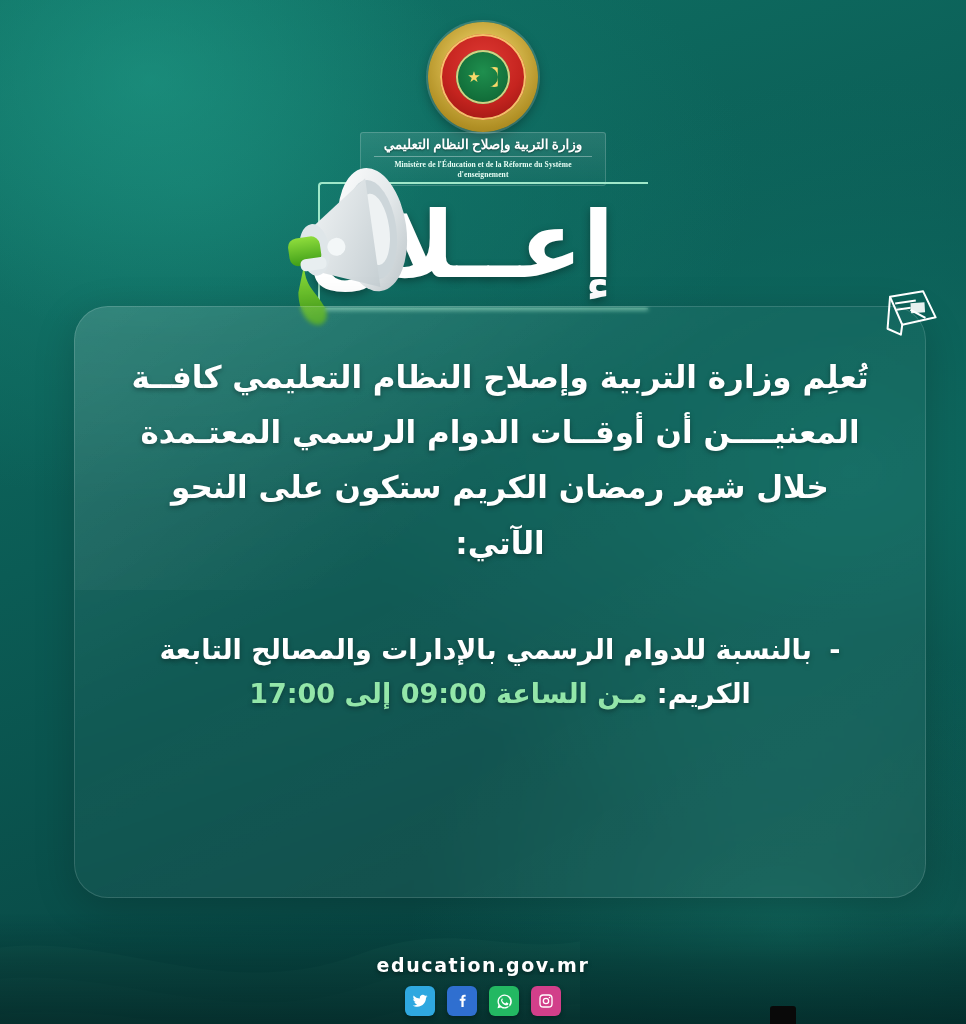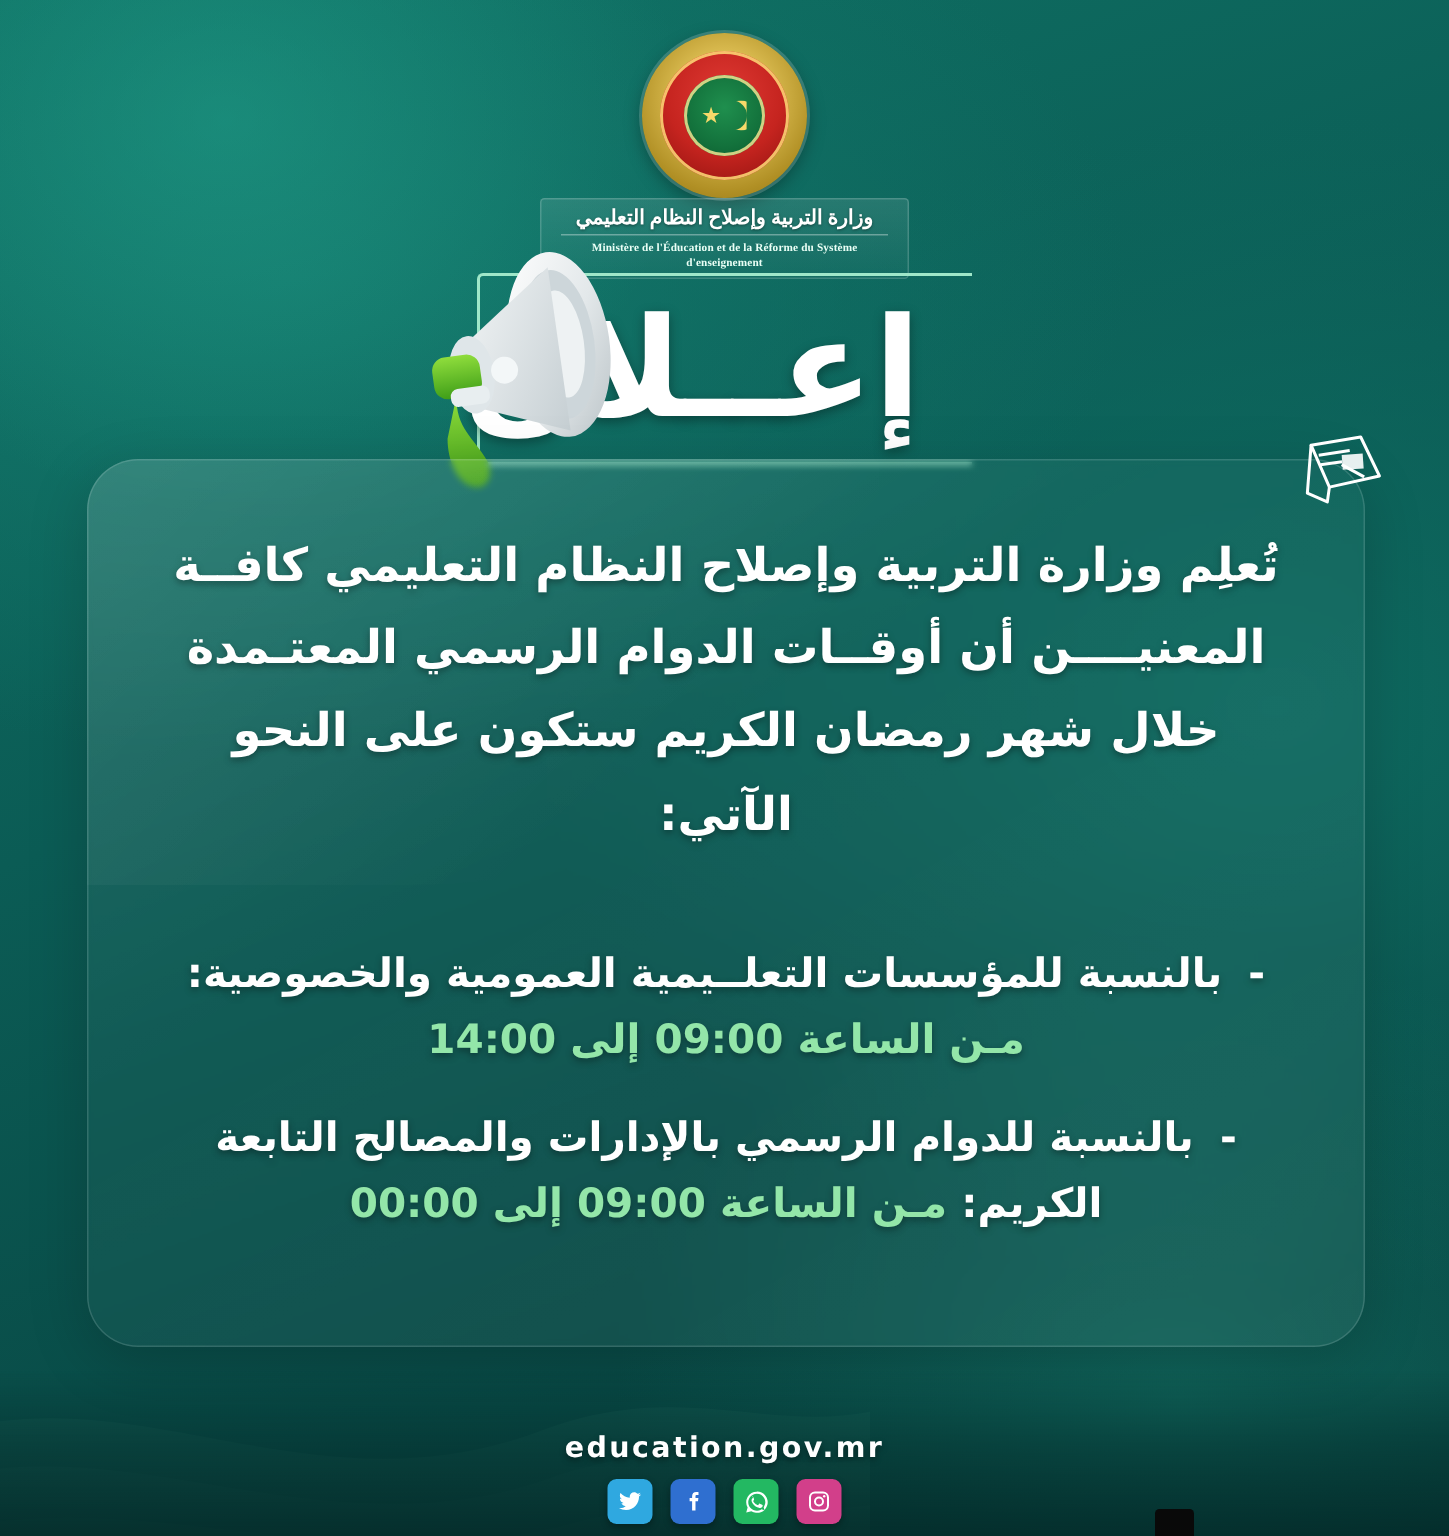--- a/index.html
+++ b/index.html
@@ -160,21 +160,21 @@
   .megaphone {
     position: absolute;
     left: 238px; top: 168px;
     width: 210px; height: 180px;
     transform: rotate(-8deg);
   }
 
   
   .card {
     position: absolute;
-    left: 58px; top: 306px;
+    left: 74px; top: 306px;
     width: 852px; height: 592px;
     border-radius: 34px;
     background: linear-gradient(150deg, rgba(255,255,255,.085) 0%, rgba(255,255,255,.03) 40%, rgba(255,255,255,.055) 100%);
     box-shadow: inset 0 0 0 1px rgba(255,255,255,.14), 0 10px 40px rgba(0,0,0,.18);
     backdrop-filter: blur(2px);
   }
   .card-sheen {
     position: absolute;
     left: 0; top: 0; right: 38%; bottom: 52%;
     border-radius: 34px 0 60% 0;
@@ -353,36 +353,28 @@
         <path d="M16,28 L30,24"></path>
         <path d="M30,26 L46,32"></path>
       </g>
       <rect x="30" y="18" width="14" height="10" fill="#ffffff" opacity=".9" transform="rotate(-12 37 23)"></rect>
     </svg>
 
     <div class="intro">تُعلِم وزارة التربية وإصلاح النظام التعليمي كافــة المعنيــــن أن أوقــات الدوام الرسمي المعتـمدة خلال شهر رمضان الكريم ستكون على النحو الآتي:</div>
 
     <div class="bullets">
 
-      <div class="bullet">
-        <span class="dash">-</span>
-        <span>بالنسبة للمؤسسات التعلــيمية العمومية والخصوصية:</span>
-        <span class="hl">مـن الساعة</span>
-        <span class="num">09:00</span>
-        <span class="hl">إلى</span>
-        <span class="num">14:00</span>
-      </div>
 
       <div class="bullet">
         <span class="dash">-</span>
         <span>بالنسبة للدوام الرسمي بالإدارات والمصالح التابعة الكريم:</span>
         <span class="hl">مـن الساعة</span>
         <span class="num">09:00</span>
         <span class="hl">إلى</span>
-        <span class="num">00:00</span>
+        <span class="num">17:00</span>
       </div>
 
     </div>
   </div>
 
   <div class="bottom-strip"></div>
 
   <div class="footer">
     <div class="site">education.gov.mr</div>
     <div class="socials">

